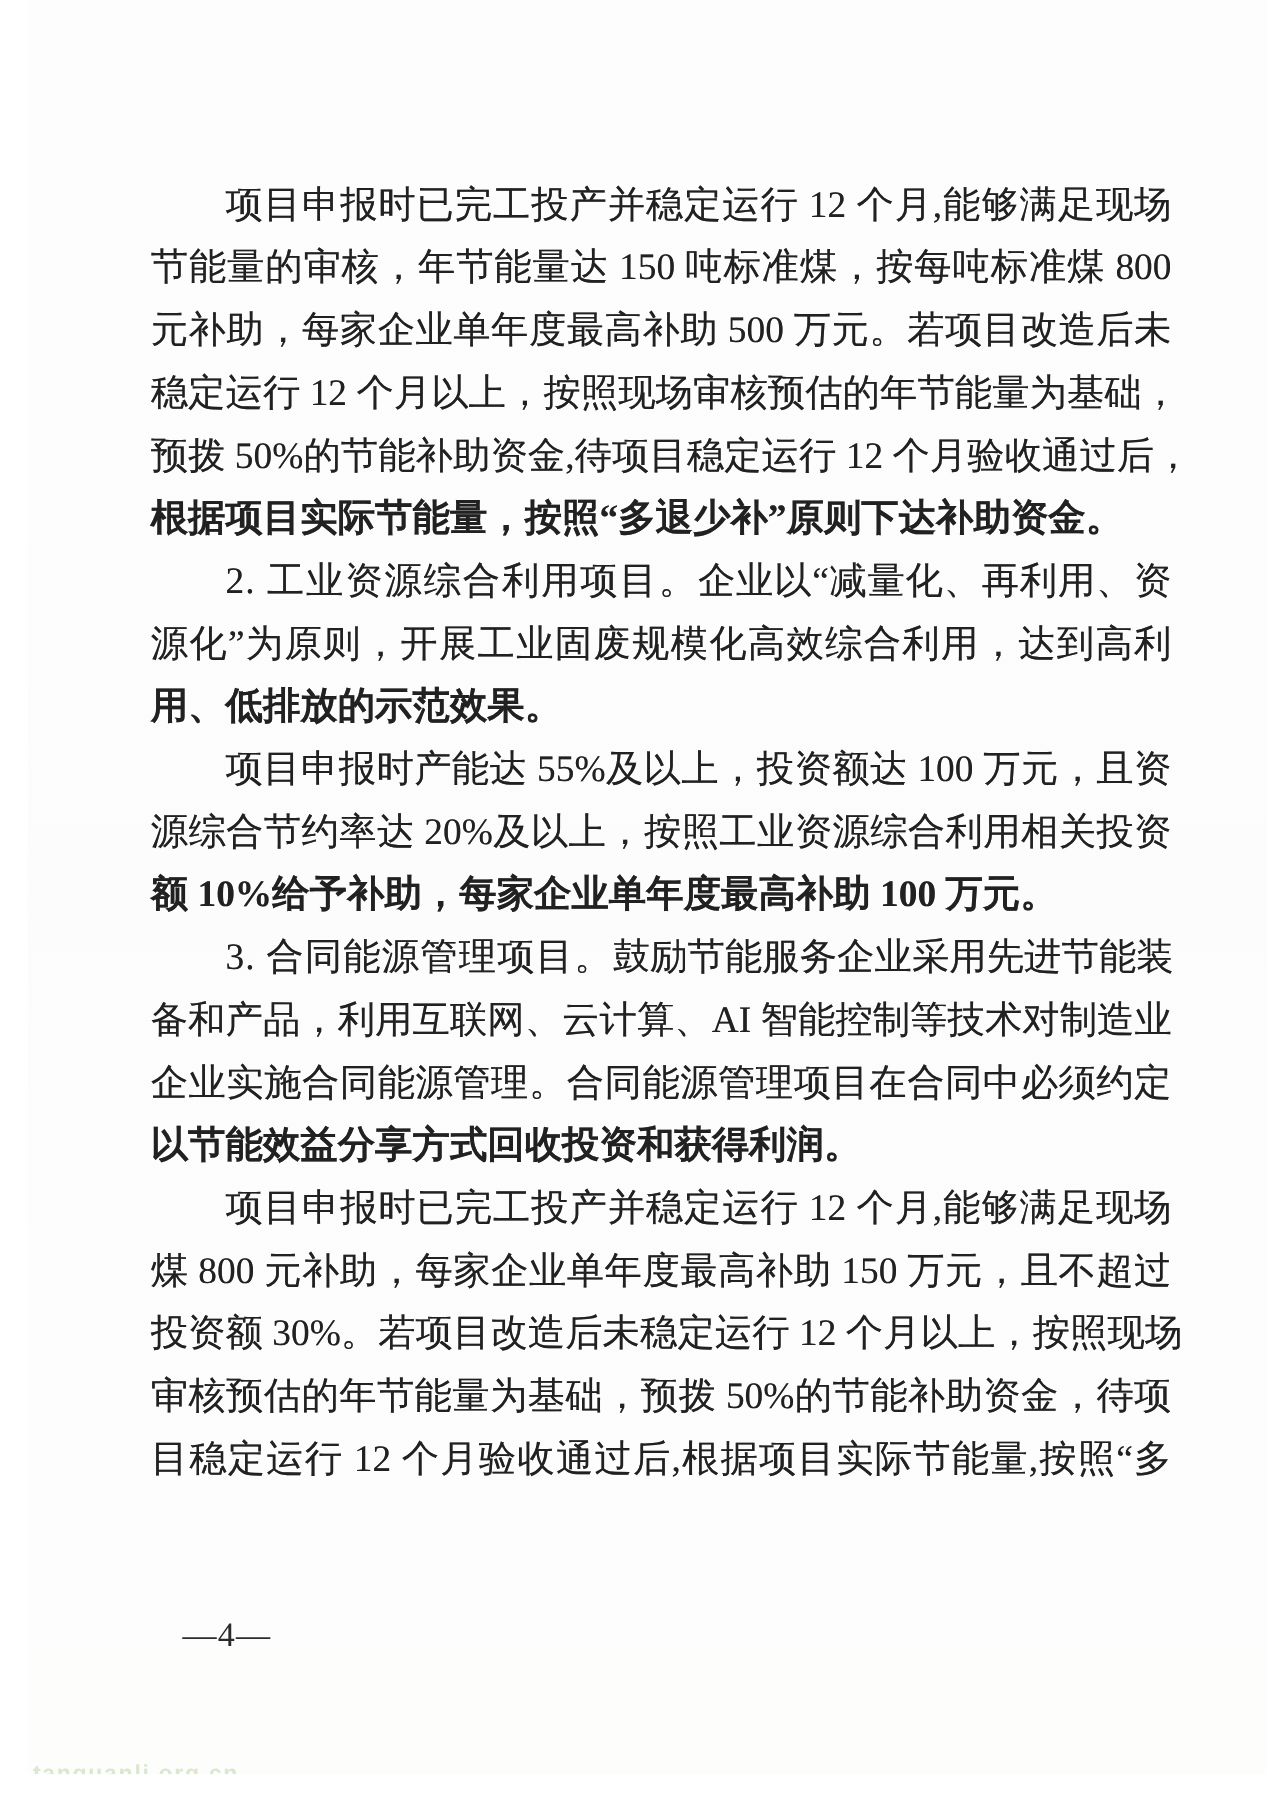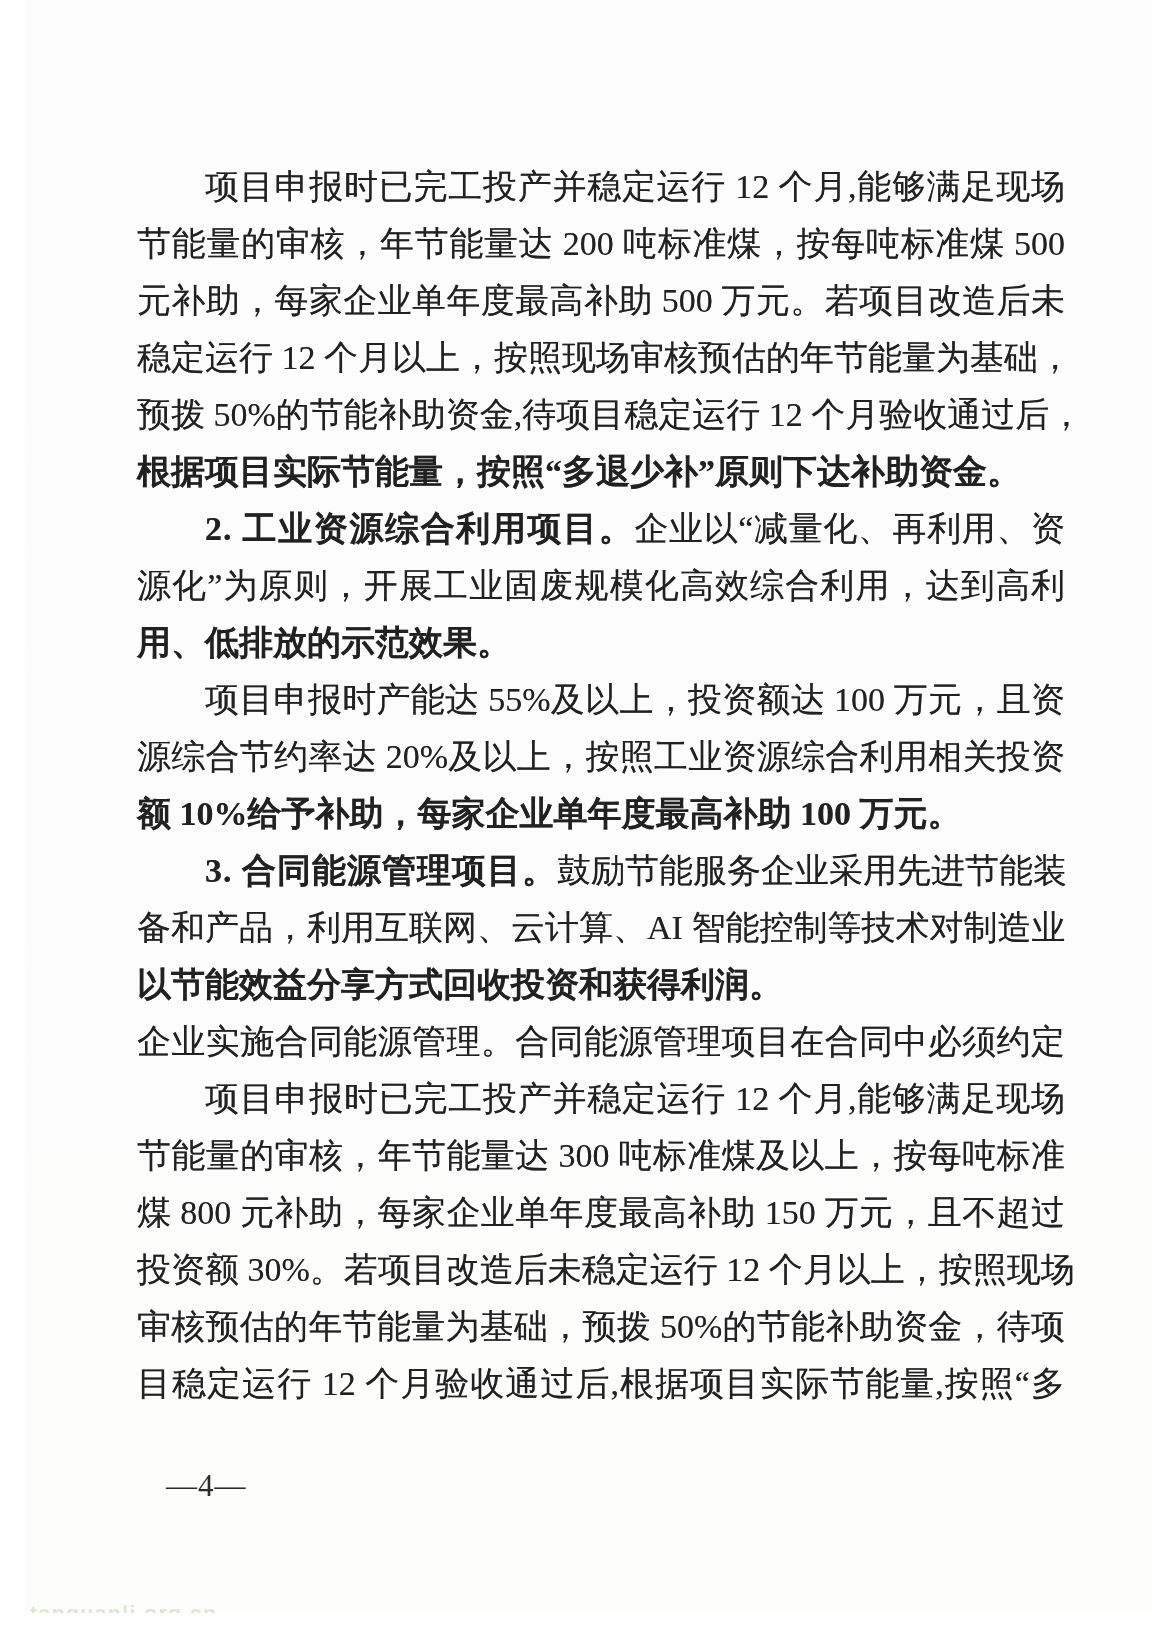--- a/index.html
+++ b/index.html
@@ -33,21 +33,21 @@
     white-space: nowrap;
   }
   .line.last {
     text-align-last: left;
     font-weight: bold;
   }
   .line.indent {
     text-indent: 2em;
   }
   .line b {
-    font-weight: 700;
+    font-weight: 400;
     letter-spacing: 1px;
   }
   #page-number {
     position: absolute;
     left: 141px;
     top: 1468px;
     font-size: 31px;
     color: #2b2b2b;
     letter-spacing: 1px;
   }
@@ -63,45 +63,44 @@
     text-align: center;
   }
 </style>
 </head>
 <body>
 
 <div id="page">
   <div id="doc-body">
       <div class="para">
         <div class="line indent"><span>项目申报时已完工投产并稳定运行 12 个月,能够满足现场</span></div>
-        <div class="line"><span>节能量的审核，年节能量达 200 吨标准煤，按每吨标准煤 500</span></div>
+        <div class="line"><span>节能量的审核，年节能量达 150 吨标准煤，按每吨标准煤 800</span></div>
         <div class="line"><span>元补助，每家企业单年度最高补助 500 万元。若项目改造后未</span></div>
         <div class="line"><span>稳定运行 12 个月以上，按照现场审核预估的年节能量为基础，</span></div>
         <div class="line"><span>预拨 50%的节能补助资金,待项目稳定运行 12 个月验收通过后，</span></div>
         <div class="line last"><span>根据项目实际节能量，按照“多退少补”原则下达补助资金。</span></div>
       </div>
       <div class="para">
         <div class="line indent"><b>2. 工业资源综合利用项目。</b><span>企业以“减量化、再利用、资</span></div>
         <div class="line"><span>源化”为原则，开展工业固废规模化高效综合利用，达到高利</span></div>
         <div class="line last"><span>用、低排放的示范效果。</span></div>
       </div>
       <div class="para">
         <div class="line indent"><span>项目申报时产能达 55%及以上，投资额达 100 万元，且资</span></div>
         <div class="line"><span>源综合节约率达 20%及以上，按照工业资源综合利用相关投资</span></div>
         <div class="line last"><span>额 10%给予补助，每家企业单年度最高补助 100 万元。</span></div>
       </div>
       <div class="para">
         <div class="line indent"><b>3. 合同能源管理项目。</b><span>鼓励节能服务企业采用先进节能装</span></div>
         <div class="line"><span>备和产品，利用互联网、云计算、AI 智能控制等技术对制造业</span></div>
+        <div class="line"><span>企业实施合同能源管理。合同能源管理项目在合同中必须约定</span></div>
         <div class="line last"><span>以节能效益分享方式回收投资和获得利润。</span></div>
-        <div class="line"><span>企业实施合同能源管理。合同能源管理项目在合同中必须约定</span></div>
       </div>
       <div class="para">
         <div class="line indent"><span>项目申报时已完工投产并稳定运行 12 个月,能够满足现场</span></div>
-        <div class="line"><span>节能量的审核，年节能量达 300 吨标准煤及以上，按每吨标准</span></div>
         <div class="line"><span>煤 800 元补助，每家企业单年度最高补助 150 万元，且不超过</span></div>
         <div class="line"><span>投资额 30%。若项目改造后未稳定运行 12 个月以上，按照现场</span></div>
         <div class="line"><span>审核预估的年节能量为基础，预拨 50%的节能补助资金，待项</span></div>
         <div class="line"><span>目稳定运行 12 个月验收通过后,根据项目实际节能量,按照“多</span></div>
       </div>
     </div>
   <div id="page-number">—4—</div>
   <div id="watermark">tanguanli.org.cn</div>
 </div>
 

